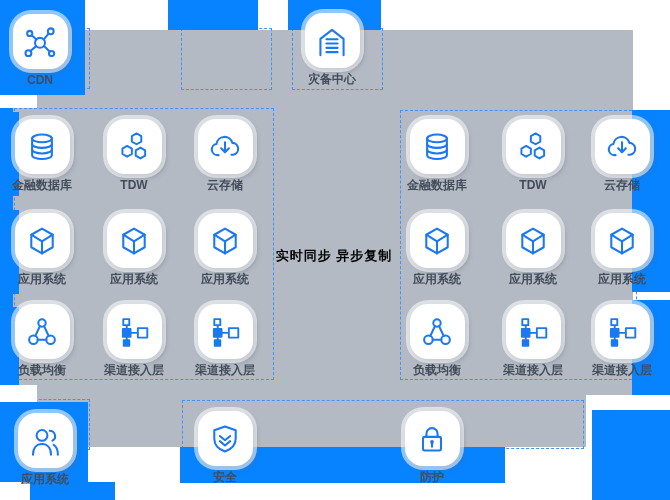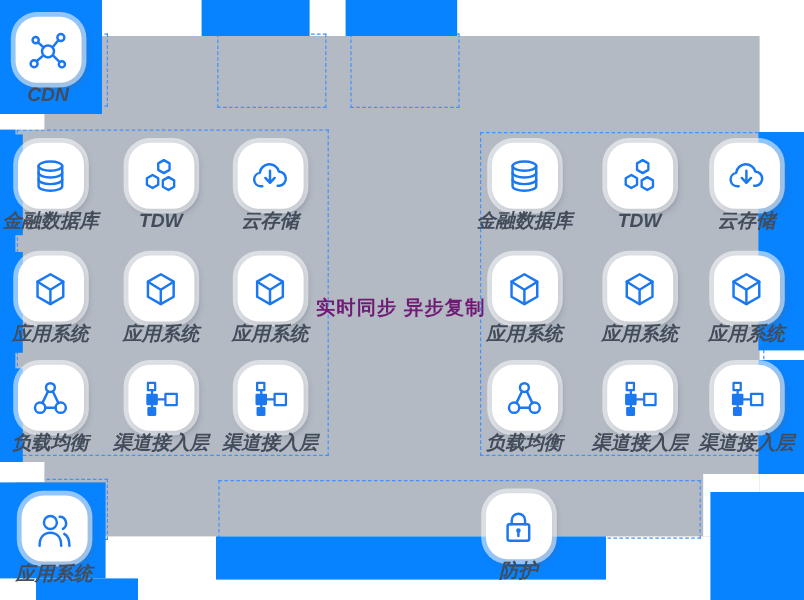--- a/index.html
+++ b/index.html
@@ -6,22 +6,22 @@
   .stage{position:relative;width:670px;height:500px;background:#fff;overflow:hidden;
          font-family:"Liberation Sans",sans-serif;}
   .panel{position:absolute;left:13px;top:30px;width:620px;height:417px;background:#b3bac4;z-index:1;}
   .dash{position:absolute;border:1px dashed #4191ff;z-index:2;}
   .wp{position:absolute;background:#ffffff;z-index:3;}
   .bl{position:absolute;background:#0883ff;z-index:4;}
   .node{position:absolute;width:96px;display:flex;flex-direction:column;align-items:center;z-index:6;}
   .sq{width:55px;height:55px;background:#fff;border-radius:18px;display:flex;align-items:center;justify-content:center;
       box-shadow:0 0 0 4px rgba(255,255,255,.55), 2.5px 3px 5px rgba(90,100,115,.5);}
   .ic{width:36px;height:36px;color:#1b78f0;display:block;}
-  .lbl{margin-top:4px;font-size:16px;font-weight:700;color:#434c5a;white-space:nowrap;line-height:14px;font-style:italic;}
-  .ctext{position:absolute;z-index:6;font-size:16px;font-weight:700;color:#701a75;text-align:center;letter-spacing:1px;}
+  .lbl{margin-top:4px;font-size:12px;font-weight:700;color:#434c5a;white-space:nowrap;line-height:14px;}
+  .ctext{position:absolute;z-index:6;font-size:13px;font-weight:700;color:#000000;text-align:center;letter-spacing:1px;}
 </style>
 </head>
 <body>
 
 <svg width="0" height="0" style="position:absolute" aria-hidden="true">
   <defs>
     <symbol id="i-cdn" viewBox="0 0 42 42">
       <g fill="none" stroke="currentColor" stroke-width="2.4" stroke-linecap="round">
         <circle cx="21" cy="22" r="5.8"></circle>
           <circle cx="9" cy="11" r="3"></circle>
@@ -161,20 +161,28 @@
   <div class="bl" style="left:592px;top:410px;width:78px;height:90px"></div>
 
   <div class="node" style="left:-8px;top:14px">
     <div class="sq">
         <svg class="ic">
           <use href="#i-cdn"></use>
         </svg>
       </div>
     <div class="lbl">CDN</div>
   </div>
+  <div class="node" style="left:284px;top:13px">
+    <div class="sq">
+        <svg class="ic">
+          <use href="#i-house"></use>
+        </svg>
+      </div>
+    <div class="lbl">灾备中心</div>
+  </div>
 
   <div class="node" style="left:-6px;top:119px">
     <div class="sq">
         <svg class="ic">
           <use href="#i-db"></use>
         </svg>
       </div>
     <div class="lbl">金融数据库</div>
   </div>
   <div class="node" style="left:86px;top:119px">
@@ -318,20 +326,28 @@
   <div class="ctext" style="left:234px;top:247px;width:200px">实时同步 异步复制</div>
 
   <div class="node" style="left:-3px;top:413px">
     <div class="sq">
         <svg class="ic">
           <use href="#i-users"></use>
         </svg>
       </div>
     <div class="lbl">应用系统</div>
   </div>
+  <div class="node" style="left:177px;top:411px">
+    <div class="sq">
+        <svg class="ic">
+          <use href="#i-shield"></use>
+        </svg>
+      </div>
+    <div class="lbl">安全</div>
+  </div>
   <div class="node" style="left:384px;top:411px">
     <div class="sq">
         <svg class="ic">
           <use href="#i-lock"></use>
         </svg>
       </div>
     <div class="lbl">防护</div>
   </div>
 
 </div>

